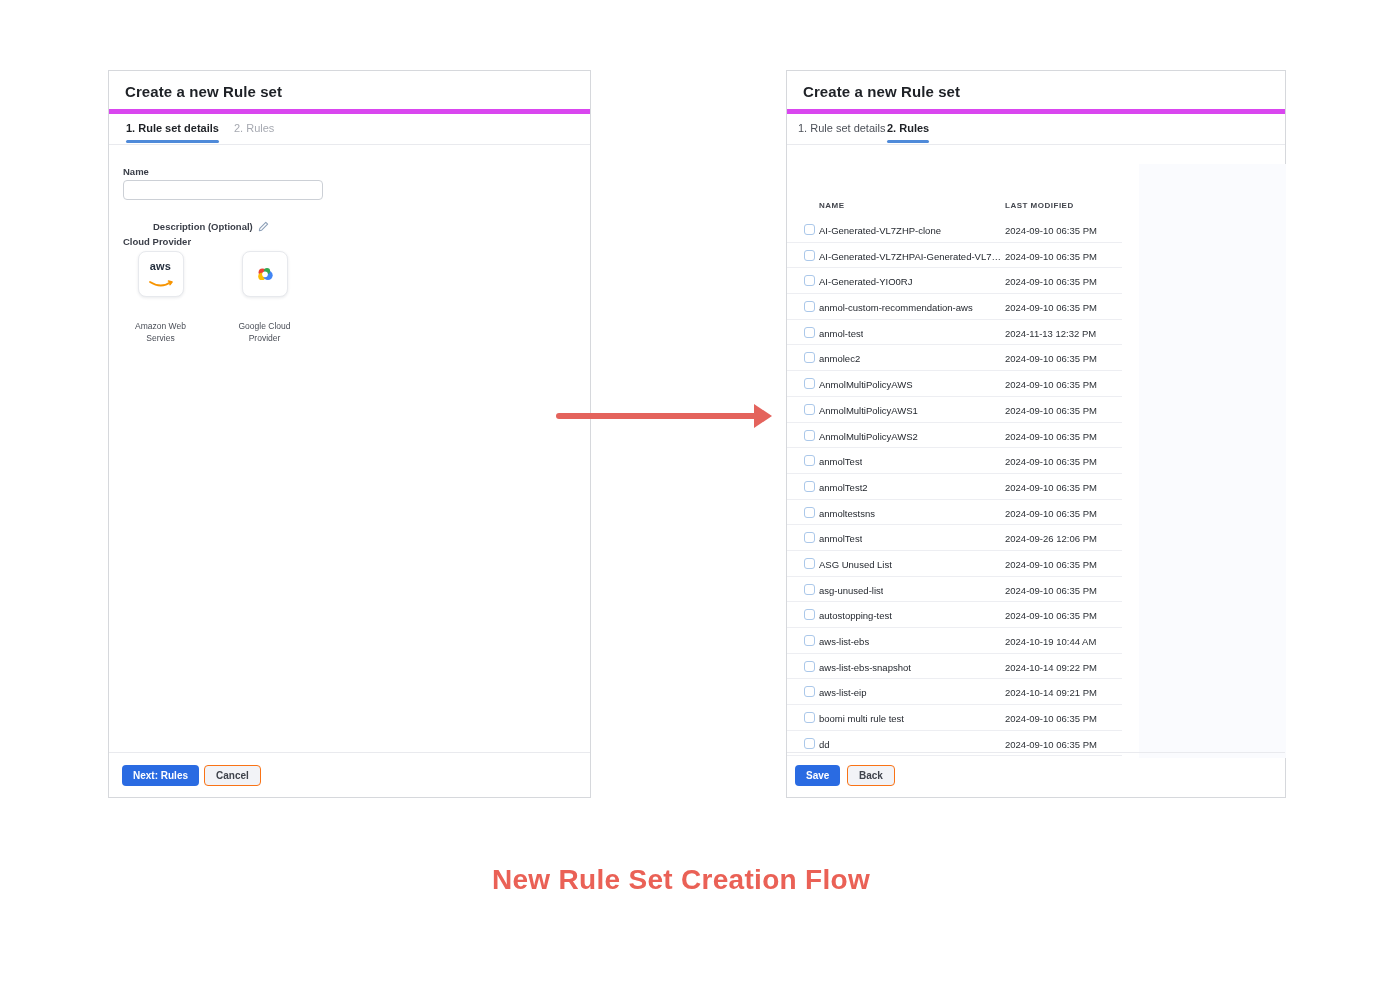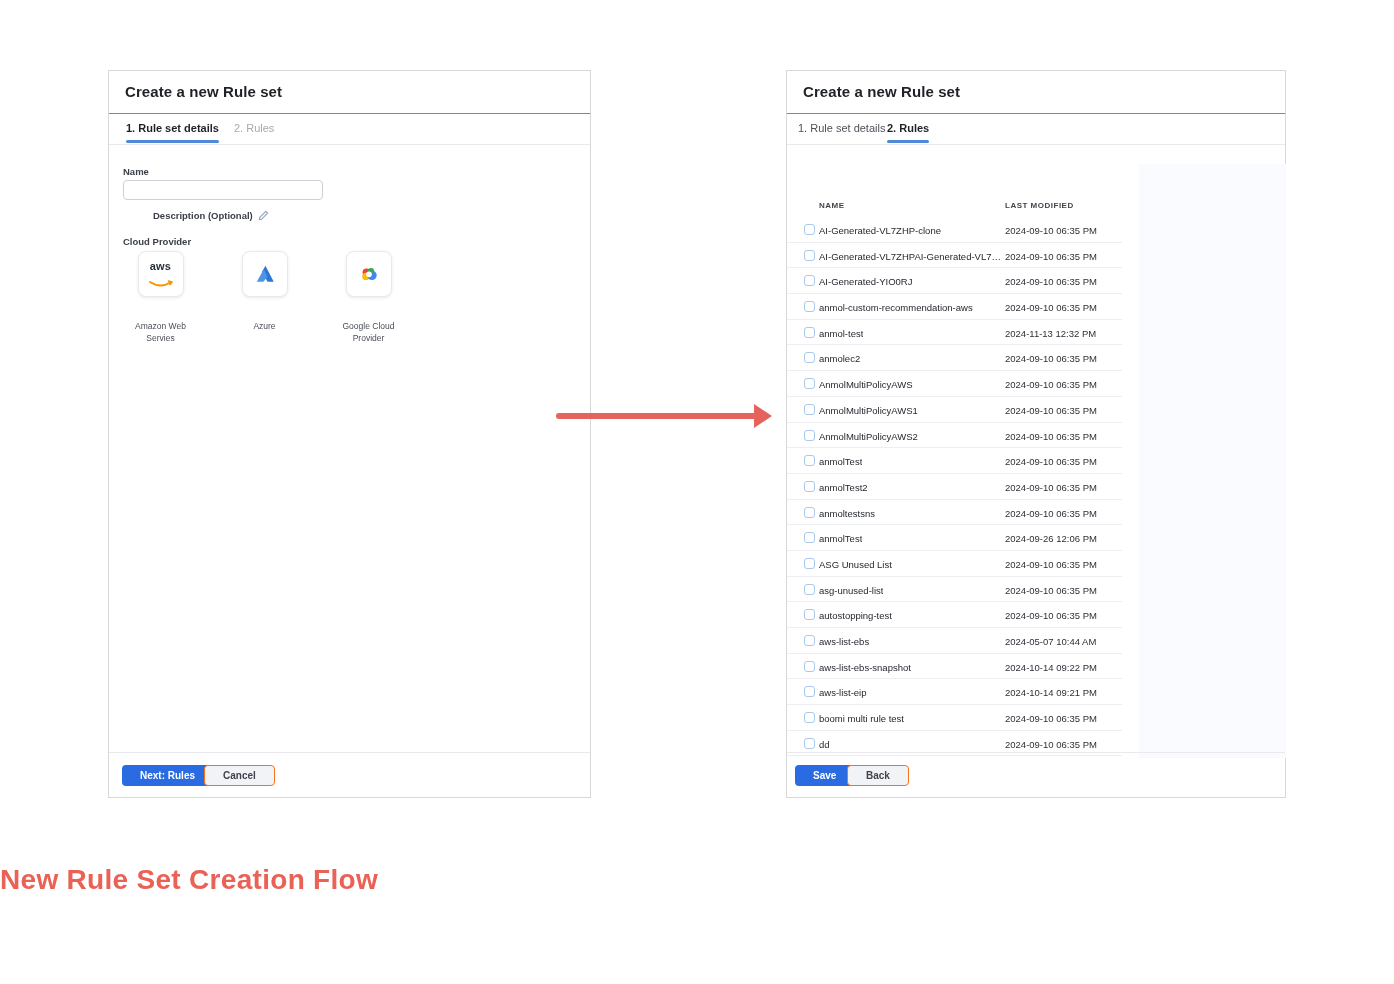--- a/index.html
+++ b/index.html
@@ -4,58 +4,58 @@
 <style>
   * { margin:0; padding:0; box-sizing:border-box; }
   html,body { width:1394px; height:984px; background:#ffffff;
     font-family:"Liberation Sans", sans-serif; position:relative; overflow:hidden; }
 
   .panel { position:absolute; top:70px; background:#fff; border:1px solid #d6d8dc; }
   .panel.left  { left:108px; width:483px; height:728px; }
   .panel.right { left:786px; width:500px; height:728px; }
 
   .panel-header { position:absolute; top:0; left:0; right:0; height:43px;
-    border-bottom:1px solid #d946ef; }
+    border-bottom:5px solid #d946ef; }
   .panel-title { position:absolute; left:16px; top:12px; font-size:15px;
     font-weight:bold; color:#1e2126; letter-spacing:.1px; }
 
   .tabs { position:absolute; top:44px; left:0; right:0; height:30px;
     border-bottom:1px solid #e9eaee; }
   .tab { position:absolute; top:7px; font-size:11px; cursor:default; white-space:nowrap; }
   .tab .underline { position:absolute; left:0; right:0; bottom:-9px; height:3px;
     border-radius:2px; background:transparent; }
   .tab.active { font-weight:bold; color:#1e2126; }
   .tab.active .underline { background:#4f8ad9; }
   .tab.dim { color:#a6a9b1; }
   .tab.done { color:#4d5159; }
 
   
   .form-label { position:absolute; font-size:9.5px; font-weight:bold; color:#3a3e48; }
   .name-input { position:absolute; left:14px; top:109px; width:200px; height:20px;
     border:1px solid #ccd0d6; border-radius:4px; background:#fff; font-size:10px;
     padding:0 6px; color:#1e2126; outline:none; }
-  .desc-row { position:absolute; left:14px; top:139px; display:flex; align-items:center; gap:5px;padding-left:30px; }
+  .desc-row { position:absolute; left:14px; top:150px; display:flex; align-items:center; gap:5px;padding-left:30px; }
   .desc-row .form-label-inline { font-size:9.5px; font-weight:bold; color:#3a3e48; }
 
   .providers { position:absolute; left:14px; top:180px; display:flex; gap:29px; }
   .provider { width:75px; display:flex; flex-direction:column; align-items:center; }
   .provider-card { width:46px; height:46px; background:#fff; border:1px solid #e7e9ed;
     border-radius:8px; box-shadow:0 1px 3px rgba(40,50,70,.10);
     display:flex; align-items:center; justify-content:center; cursor:pointer; }
   .provider-label { margin-top:23px; font-size:8.5px; color:#4a4e57; text-align:center;
     line-height:1.45; width:72px; }
 
   .aws-mark { display:flex; flex-direction:column; align-items:center;gap:8px; }
   .aws-mark .aws-word { font-size:11px; font-weight:bold; color:#252f3e; letter-spacing:.2px; line-height:1; }
 
   .panel-footer { position:absolute; left:0; right:0; bottom:0; height:45px;
     border-top:1px solid #e9eaee; }
   .btn { position:absolute; top:12px; height:21px; border-radius:4px; font-size:10px;
     font-weight:bold; display:flex; align-items:center; justify-content:center;
-    padding:0 18px; cursor:pointer; white-space:nowrap; }
+    padding:0 11px; cursor:pointer; white-space:nowrap; }
   .btn.primary { left:13px; background:#2a6be2; color:#fff; }
   .btn.secondary { background:#f2f3f7; color:#3f434c; border:1px solid #f97316; }
   .btn.secondary.pos-left  { left:95px; }
   .btn.secondary.pos-back  { left:60px; }
   .panel.right .btn.primary { left:8px; }
 
   
   .search-box { position:absolute; left:7px; top:93px; width:328px; height:22px;
     background:#f8fcff; border:1px solid #a5c8ec; border-bottom:2px solid #8cb4e4;
     border-radius:5px; display:flex; align-items:center; padding:0 7px; gap:5px; }
@@ -83,21 +83,21 @@
     white-space:nowrap; }
 
   
   .flow-arrow { position:absolute; left:556px; top:404px; width:216px; height:24px; }
   .flow-arrow .shaft { position:absolute; left:0; top:9px; width:202px; height:6px;
     background:#e4635c; border-radius:3px; }
   .flow-arrow .head { position:absolute; left:198px; top:0; width:0; height:0;
     border-top:12px solid transparent; border-bottom:12px solid transparent;
     border-left:18px solid #e4635c; }
 
-  .caption { position:absolute; left:0; right:32px; top:864px; text-align:left;
+  .caption { position:absolute; left:0; right:32px; top:864px; text-align:center;
     font-size:28px; font-weight:bold; color:#ea6156; letter-spacing:.3px; }
 
   .icon-svg { display:block; }
 </style>
 </head>
 <body>
 
 <div class="panel left">
   <div class="panel-header">
     <div class="panel-title">Create a new Rule set</div>
@@ -134,31 +134,20 @@
           <span class="aws-word">aws</span>
           <svg class="icon-svg" width="26" height="8" viewBox="0 0 26 8" fill="none">
             <path d="M2 2 Q 13 9 23 2" stroke="#f79400" stroke-width="1.8" stroke-linecap="round"></path>
             <path d="M20.5 1 L24 2 L22 4.6" stroke="#f79400" stroke-width="1.6" fill="none" stroke-linecap="round" stroke-linejoin="round"></path>
           </svg>
         </span>
       </div>
       <div class="provider-label">Amazon Web Servies</div>
     </div>
 
-    <div class="provider">
-      <div class="provider-card">
-        <span>
-          <svg class="icon-svg" width="22" height="22" viewBox="0 0 24 24">
-            <path d="M12.5 3 L21.5 20.5 H14.8 L8.6 9.8 Z" fill="#2c77d3"></path>
-            <path d="M10.7 6.8 L3 20.5 H10.2 L14.6 15.2 Z" fill="#4d95e8"></path>
-          </svg>
-        </span>
-      </div>
-      <div class="provider-label">Azure</div>
-    </div>
 
     <div class="provider">
       <div class="provider-card">
         <span>
           <svg class="icon-svg" width="22" height="22" viewBox="0 0 24 24">
             <circle cx="9.2" cy="10.2" r="4.2" fill="#ea4335"></circle>
             <circle cx="8.6" cy="14.6" r="4.0" fill="#fbbc05"></circle>
             <circle cx="15.2" cy="13.4" r="5.2" fill="#4285f4"></circle>
             <circle cx="14.2" cy="8.8" r="3.4" fill="#34a853"></circle>
             <circle cx="12" cy="12.4" r="3.1" fill="#ffffff"></circle>
@@ -297,21 +286,21 @@
 
       <div class="t-row">
         <span class="cbx"></span>
         <span class="r-name">autostopping-test</span>
         <span class="r-date">2024-09-10 06:35 PM</span>
       </div>
 
       <div class="t-row">
         <span class="cbx"></span>
         <span class="r-name">aws-list-ebs</span>
-        <span class="r-date">2024-05-07 10:44 AM</span>
+        <span class="r-date">2024-10-19 10:44 AM</span>
       </div>
 
       <div class="t-row">
         <span class="cbx"></span>
         <span class="r-name">aws-list-ebs-snapshot</span>
         <span class="r-date">2024-10-14 09:22 PM</span>
       </div>
 
       <div class="t-row">
         <span class="cbx"></span>

